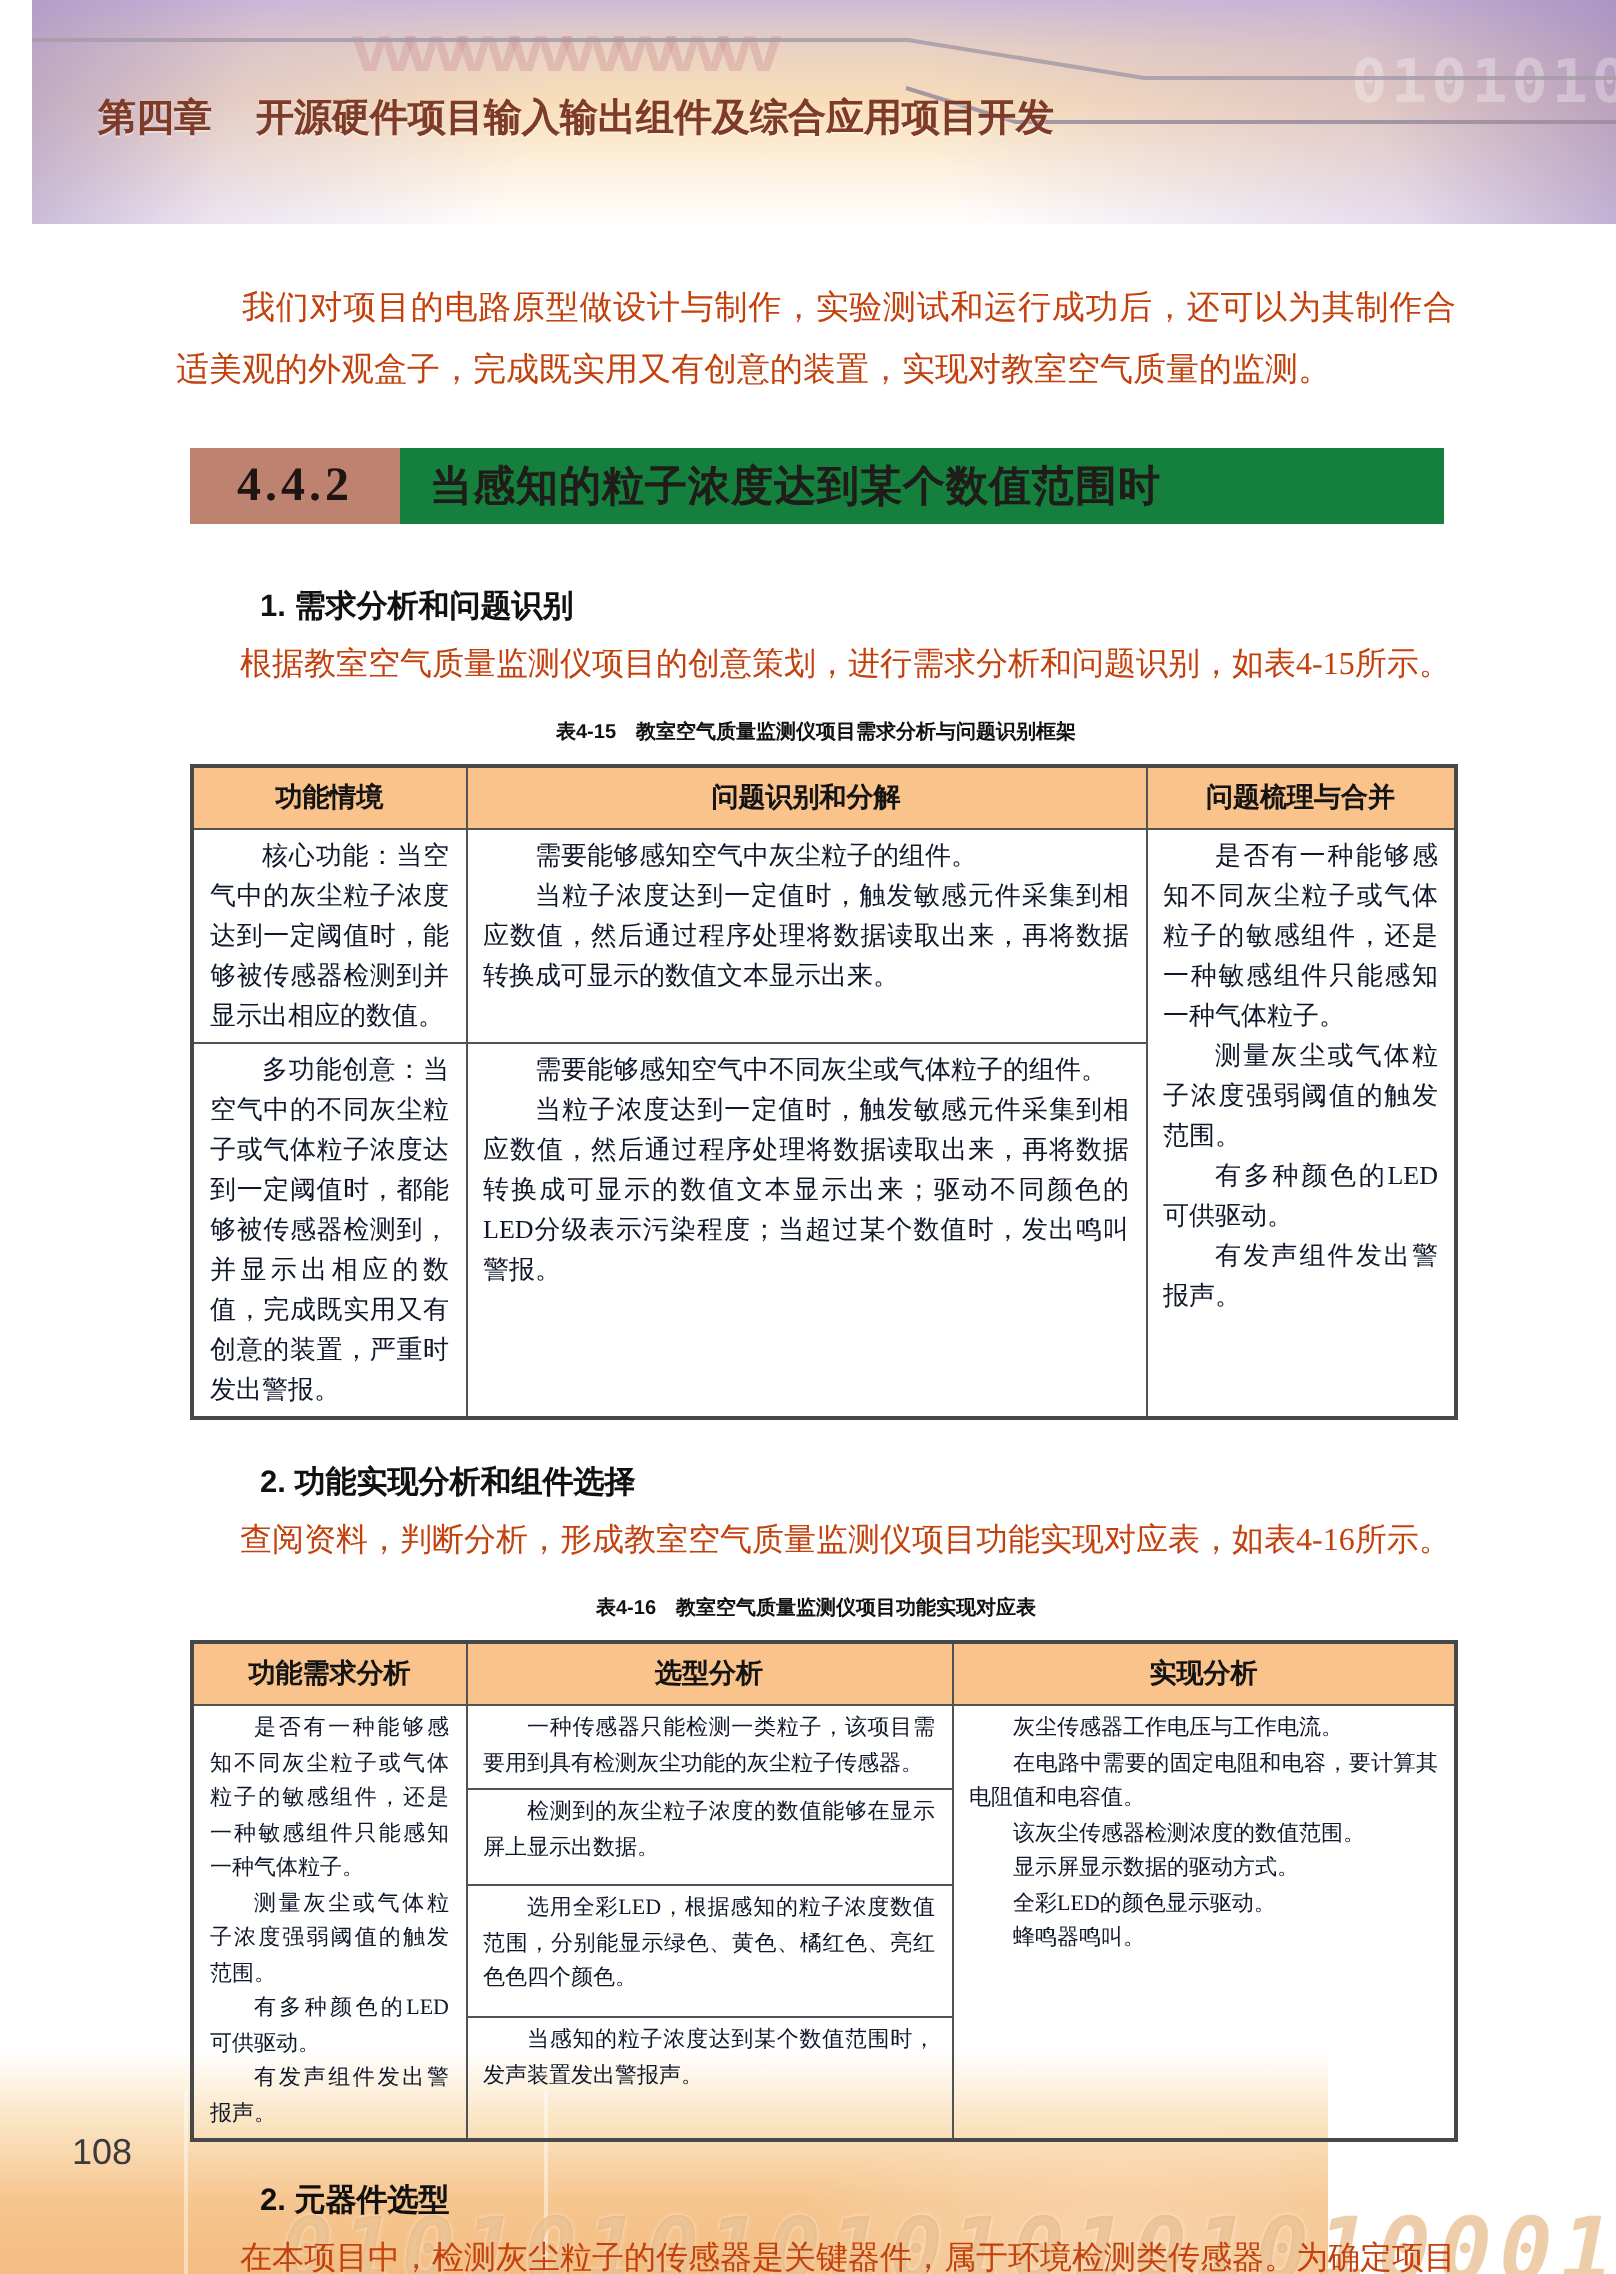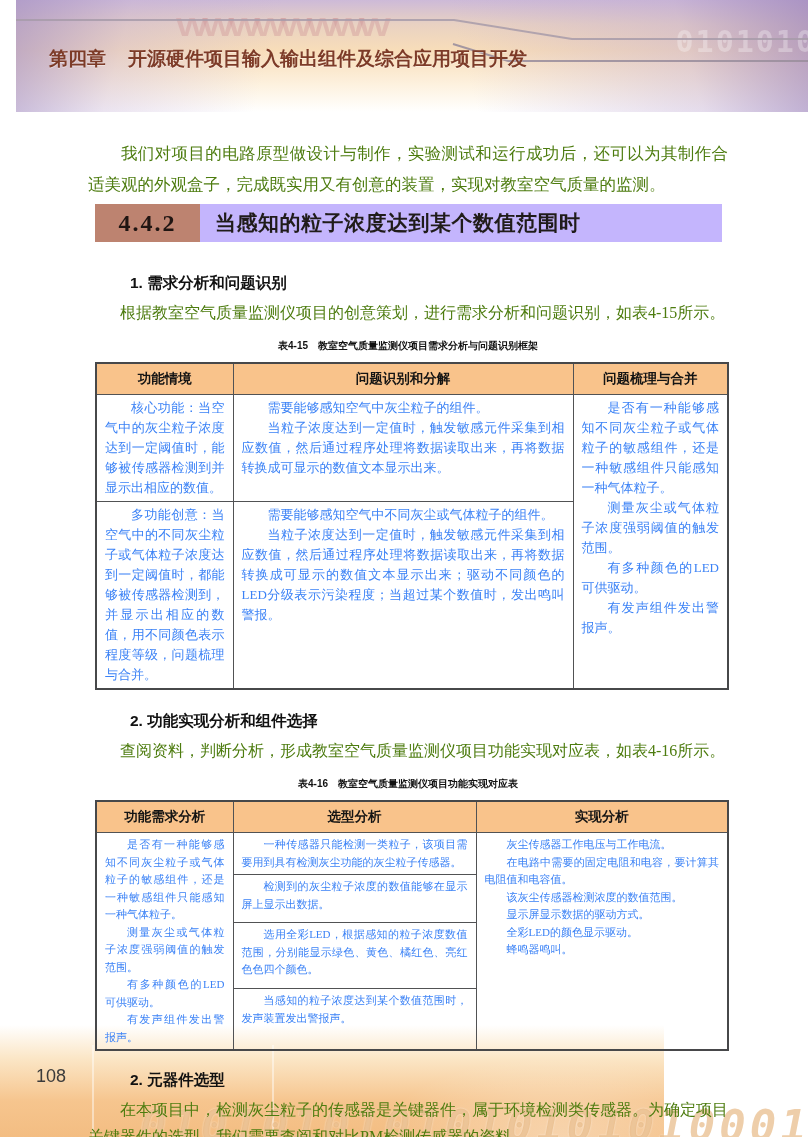--- a/index.html
+++ b/index.html
@@ -58,26 +58,26 @@
   .page-number{
     position:absolute;left:36px;top:1066px;
     font-family:"Liberation Sans","DejaVu Sans",sans-serif;
     font-size:18px;color:#3b3b3b;
   }
   
   .content{position:absolute;top:0;left:0;width:808px;}
   .para{
     margin:0 0 0 88px;width:640px;
     font-size:16.5px;line-height:31px;text-align:justify;text-indent:2em;
-    color:#4d7c0f;
+    color:#c2410c;
   }
   .intro{margin-top:138px;}
   .sec-bar{
-    margin:4px 0 0 95px;width:627px;height:38px;
-    background:#c4b5fd;display:flex;align-items:stretch;
+    margin:24px 0 0 95px;width:627px;height:38px;
+    background:#15803d;display:flex;align-items:stretch;
   }
   .sec-num{
     width:105px;background:#bd8370;color:#201512;
     font-family:"Liberation Serif","DejaVu Serif",serif;
     font-weight:bold;font-size:24px;letter-spacing:2px;
     display:flex;align-items:center;justify-content:center;
   }
   .sec-title{
     flex:1;display:flex;align-items:center;padding-left:15px;
     font-family:"Liberation Sans","DejaVu Sans",sans-serif;
@@ -108,21 +108,21 @@
   table.doc th{
     background:#f9c38b;
     font-family:"Liberation Sans","DejaVu Sans",sans-serif;
     font-weight:bold;font-size:13.5px;color:#141414;
     padding:6px 4px;vertical-align:middle;
   }
   table.t1{width:632px;height:264px;}
   table.t1 td{font-size:13px;line-height:20px;}
   table.t2{width:632px;height:234px;}
   table.t2 td{font-size:11px;line-height:17.5px;}
-  table.doc td p{margin:0;text-indent:2em;text-align:justify;color:#3b82f6;}
+  table.doc td p{margin:0;text-indent:2em;text-align:justify;color:#0f172a;}
 </style>
 </head>
 <body>
 
 <div class="top-band">
   <div class="www-mark">WWWWWWWW</div>
   <div class="bin-top">0101010</div>
   <svg class="top-lines" width="808" height="112">
     <polyline points="0,20 438,20 556,39 808,39" fill="none" stroke="#a79ba9" stroke-width="2" opacity="0.85"></polyline>
     <polyline points="437,44 492,61 808,61" fill="none" stroke="#9b8f9d" stroke-width="2" opacity="0.9"></polyline>
@@ -175,21 +175,21 @@
           </td>
       <td rowspan="2">
             <p>是否有一种能够感知不同灰尘粒子或气体粒子的敏感组件，还是一种敏感组件只能感知一种气体粒子。</p>
             <p>测量灰尘或气体粒子浓度强弱阈值的触发范围。</p>
             <p>有多种颜色的LED可供驱动。</p>
             <p>有发声组件发出警报声。</p>
           </td>
     </tr>
     <tr>
       <td>
-            <p>多功能创意：当空气中的不同灰尘粒子或气体粒子浓度达到一定阈值时，都能够被传感器检测到，并显示出相应的数值，用不同颜色表示程度等级，问题梳理与合并。</p>
+            <p>多功能创意：当空气中的不同灰尘粒子或气体粒子浓度达到一定阈值时，都能够被传感器检测到，并显示出相应的数值，完成既实用又有创意的装置，严重时发出警报。</p>
           </td>
       <td>
             <p>需要能够感知空气中不同灰尘或气体粒子的组件。</p>
             <p>当粒子浓度达到一定值时，触发敏感元件采集到相应数值，然后通过程序处理将数据读取出来，再将数据转换成可显示的数值文本显示出来；驱动不同颜色的LED分级表示污染程度；当超过某个数值时，发出鸣叫警报。</p>
           </td>
     </tr>
   </tbody>
     </table>
 
   <div class="sub-heading h2">2. 功能实现分析和组件选择</div>

